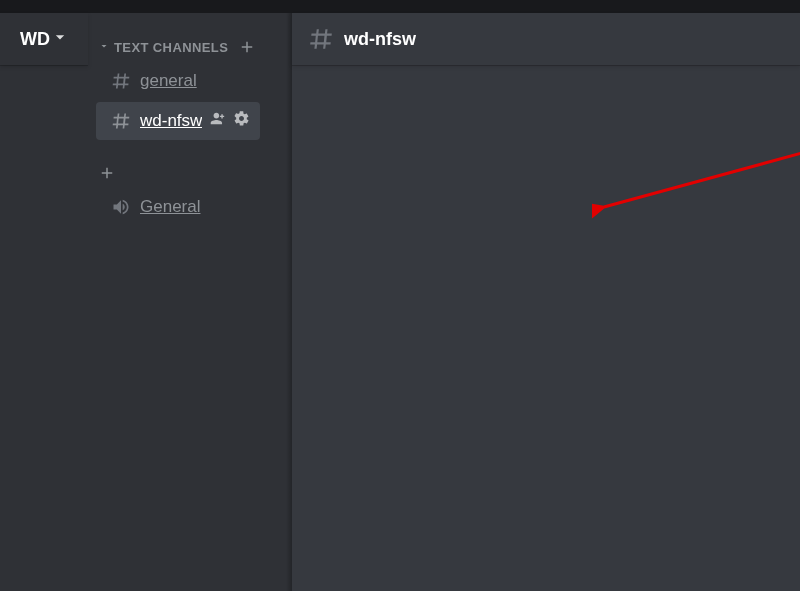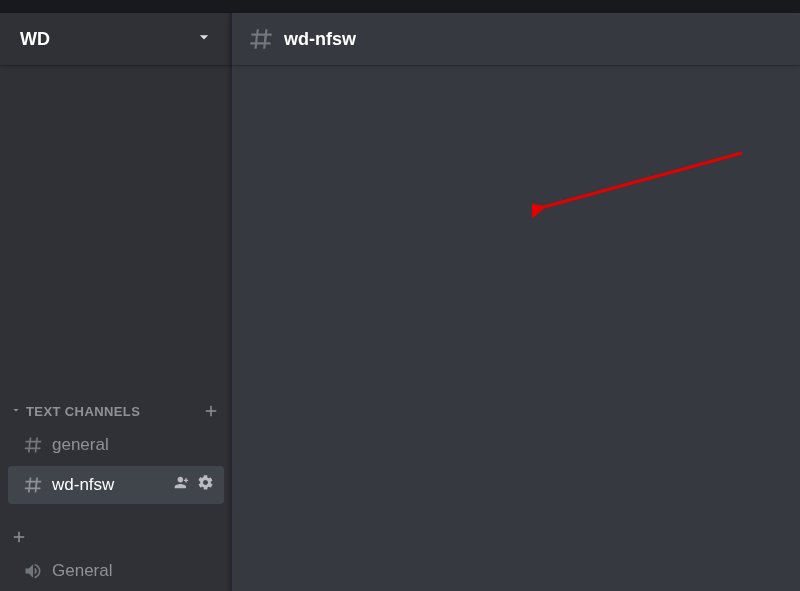--- a/index.html
+++ b/index.html
@@ -3,21 +3,21 @@
   <meta charset="utf-8">
   <style>
     * { box-sizing: border-box; margin: 0; padding: 0; }
     html, body { width: 800px; height: 591px; overflow: hidden; font-family: "gg sans", "Helvetica Neue", Helvetica, Arial, sans-serif; background:#18191c; }
     
     .app { display:flex; flex-direction:column; width:800px; height:591px; }
     .titlebar { height:13px; background:#18191c; }
     .body { flex:1; display:flex; }
     
     
-    .sidebar { width:232px; background:#2f3136; display:flex; flex-direction:column; color:#8e9297; position:relative;justify-content:space-between; }
+    .sidebar { width:292px; background:#2f3136; display:flex; color:#8e9297; position:relative; }
     .sidebar::after{
       content:""; position:absolute; right:0; top:0; bottom:0; width:6px;
       background:linear-gradient(to right, rgba(0,0,0,0) 0%, rgba(0,0,0,.25) 100%);
       pointer-events:none;
     }
     .server-header { height:52px; display:flex; align-items:center; justify-content:space-between;
       padding:0 18px 0 20px; color:#ffffff; font-weight:600; font-size:18px;
       box-shadow:0 1px 0 rgba(4,4,5,.2), 0 2px 4px rgba(0,0,0,.15);
       cursor:pointer; }
     .server-header .chev { color:#dcddde; }
@@ -26,21 +26,21 @@
     
     .cat-row { display:flex; align-items:center; justify-content:space-between; padding:0 12px 0 10px;
       height:28px; cursor:pointer; }
     .cat-left { display:flex; align-items:center; gap:4px; color:#8e9297; }
     .cat-left svg { width:12px; height:12px; }
     .cat-label { font-size:13px; font-weight:700; letter-spacing:.4px; color:#8e9297; }
     .plus-btn { color:#8e9297; cursor:pointer; display:flex; }
     .plus-btn svg { width:18px; height:18px; }
     
     .channel { display:flex; align-items:center; height:38px; padding:0 10px 0 14px; margin:1px 8px;
-      border-radius:4px; cursor:pointer; color:#8e9297; font-size:17px; gap:8px; }
+      border-radius:4px; cursor:pointer; color:#8e9297; font-size:17px; gap:8px;text-decoration:underline; }
     .channel .hash, .channel .spk { width:22px; display:flex; justify-content:center; color:#72767d; }
     .channel .hash svg, .channel .spk svg { width:20px; height:20px; }
     .channel .name { flex:1; white-space:nowrap; overflow:hidden; text-overflow:ellipsis; }
     .channel .actions { display:none; gap:6px; align-items:center; color:#b9bbbe; }
     .channel .actions svg { width:17px; height:17px; }
     
     .channel.selected { background:#40444b; color:#ffffff; }
     .channel.selected .hash { color:#8e9297; }
     .channel.selected .actions { display:flex; }
     

